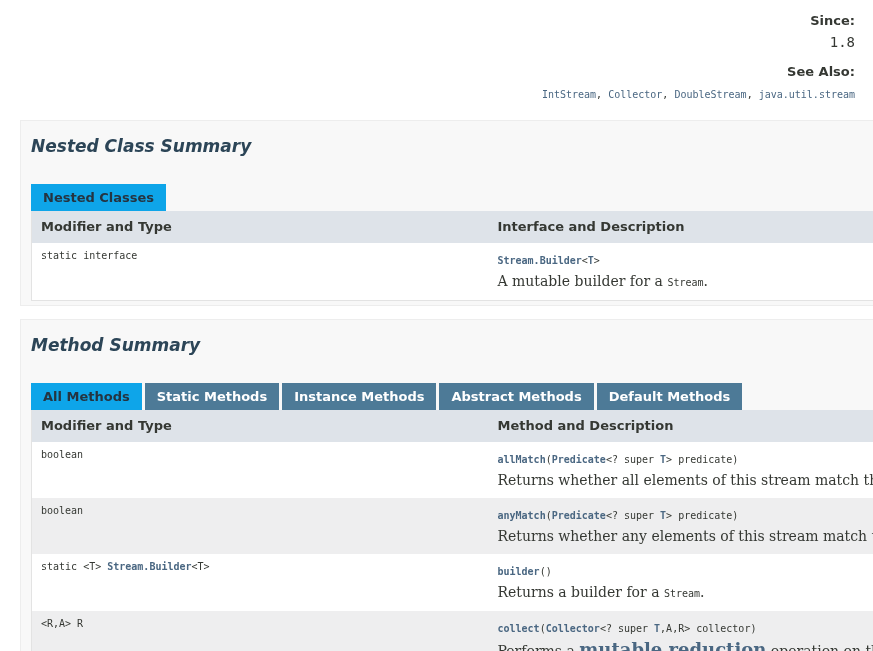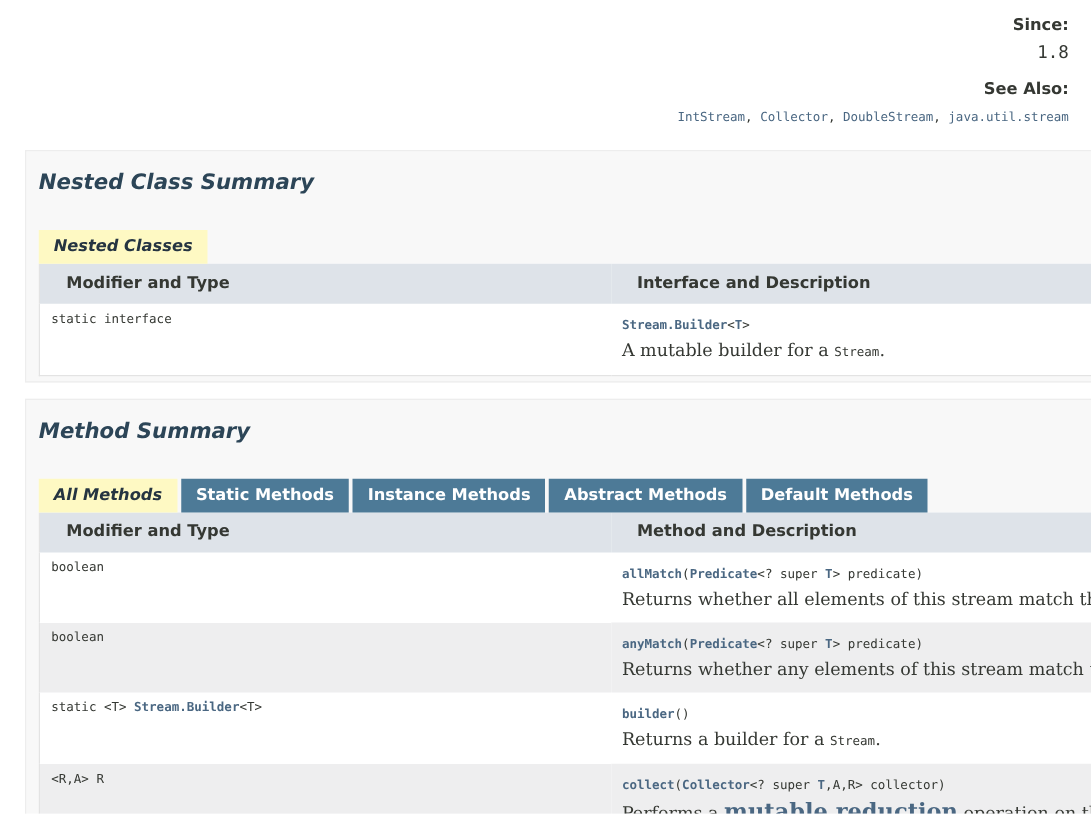--- a/index.html
+++ b/index.html
@@ -29,33 +29,33 @@
     color:#2c4557;
   }
   .caption-row { margin-top:28px; height:27px; font-size:0; }
   .tab {
     display:inline-block; box-sizing:border-box; height:27px;
     padding:6px 12px 0 12px; margin-right:3px;
     font-family:"DejaVu Sans","Liberation Sans",sans-serif;
     font-size:13px; font-weight:bold; line-height:16px;
     background:#4D7A97; color:#ffffff; cursor:pointer; white-space:nowrap;
   }
-  .tab-active { background:#fef9c3; color:#253441;font-style:italic; }
+  .tab-active { background:#0ea5e9; color:#253441; }
   
   .summary-table {
     width:100%; border-collapse:collapse; table-layout:fixed;
     background:#ffffff;
     border-left:1px solid #e3e3e3; border-right:1px solid #e3e3e3; border-bottom:1px solid #e3e3e3;
   }
   .summary-table col.col1 { width:457px; }
   .summary-table th {
     background:#dee3e9; text-align:left;
     font-family:"DejaVu Sans","Liberation Sans",sans-serif;
     font-size:13px; font-weight:bold; color:#353833;
-    padding:8px 21px; line-height:16px;
+    padding:8px 9px; line-height:16px;
   }
   .summary-table td { padding:7px 9px 8px 9px; vertical-align:top; }
   .summary-table tr.alt-row td { background:#eeeeef; }
   .col-first { white-space:nowrap; overflow:hidden; }
   .member-sig { line-height:18px; white-space:nowrap; }
   .member-desc { line-height:19px; margin-top:2px; white-space:nowrap; }
   
   .t-mono, .t-mono-link, .t-mono-link-plain, .t-code {
     font-family:"DejaVu Sans Mono","Liberation Mono",monospace; font-size:10px;
   }

